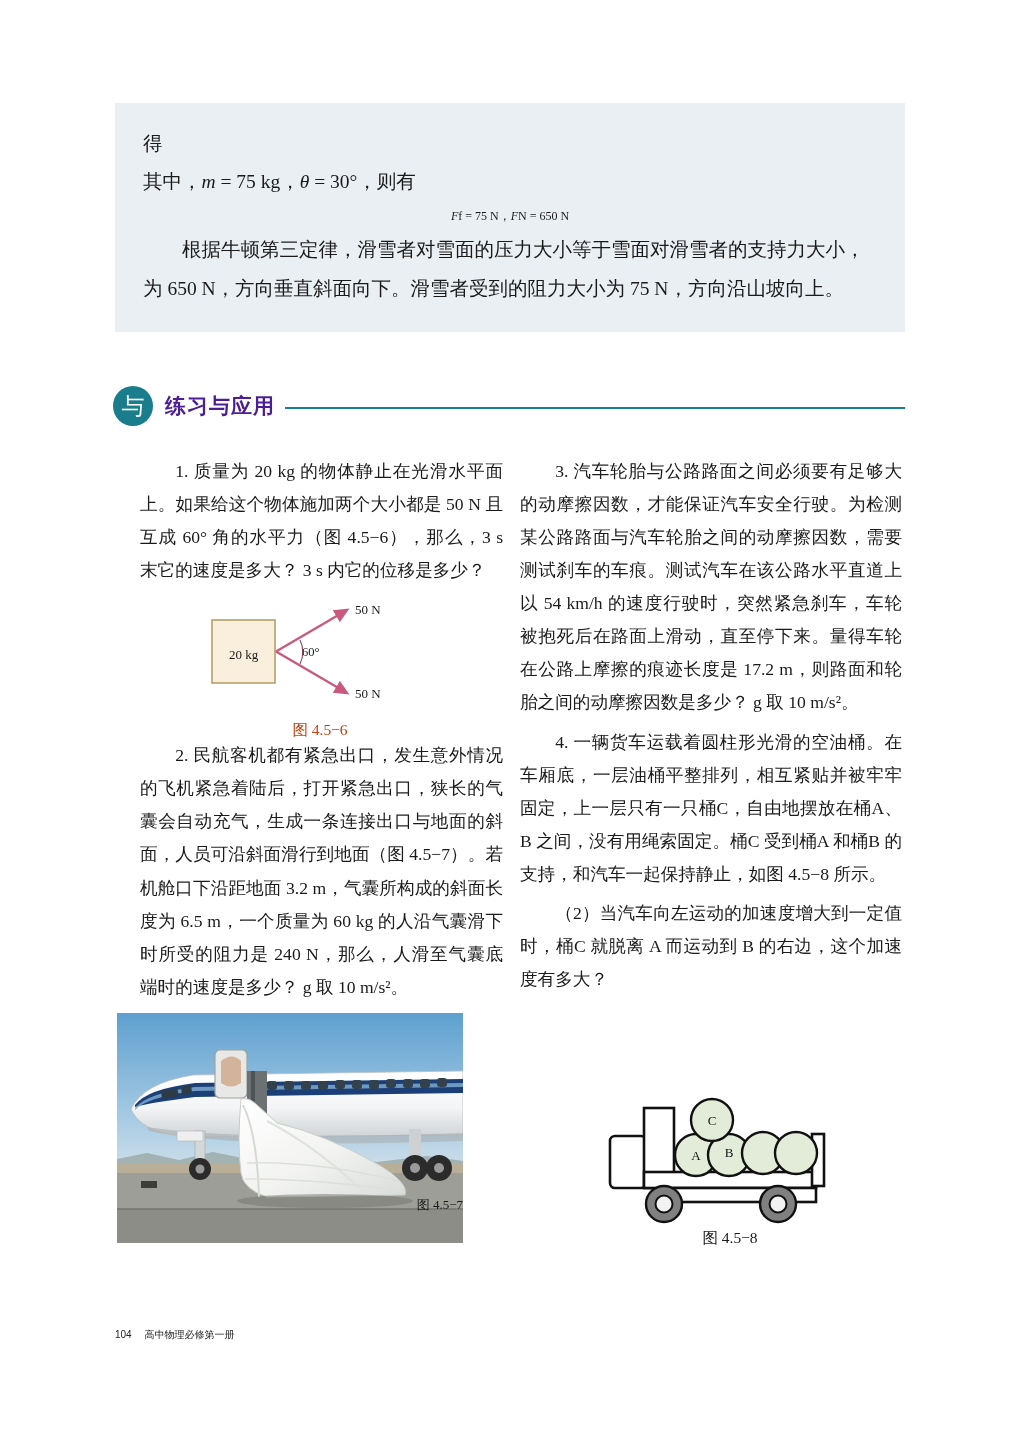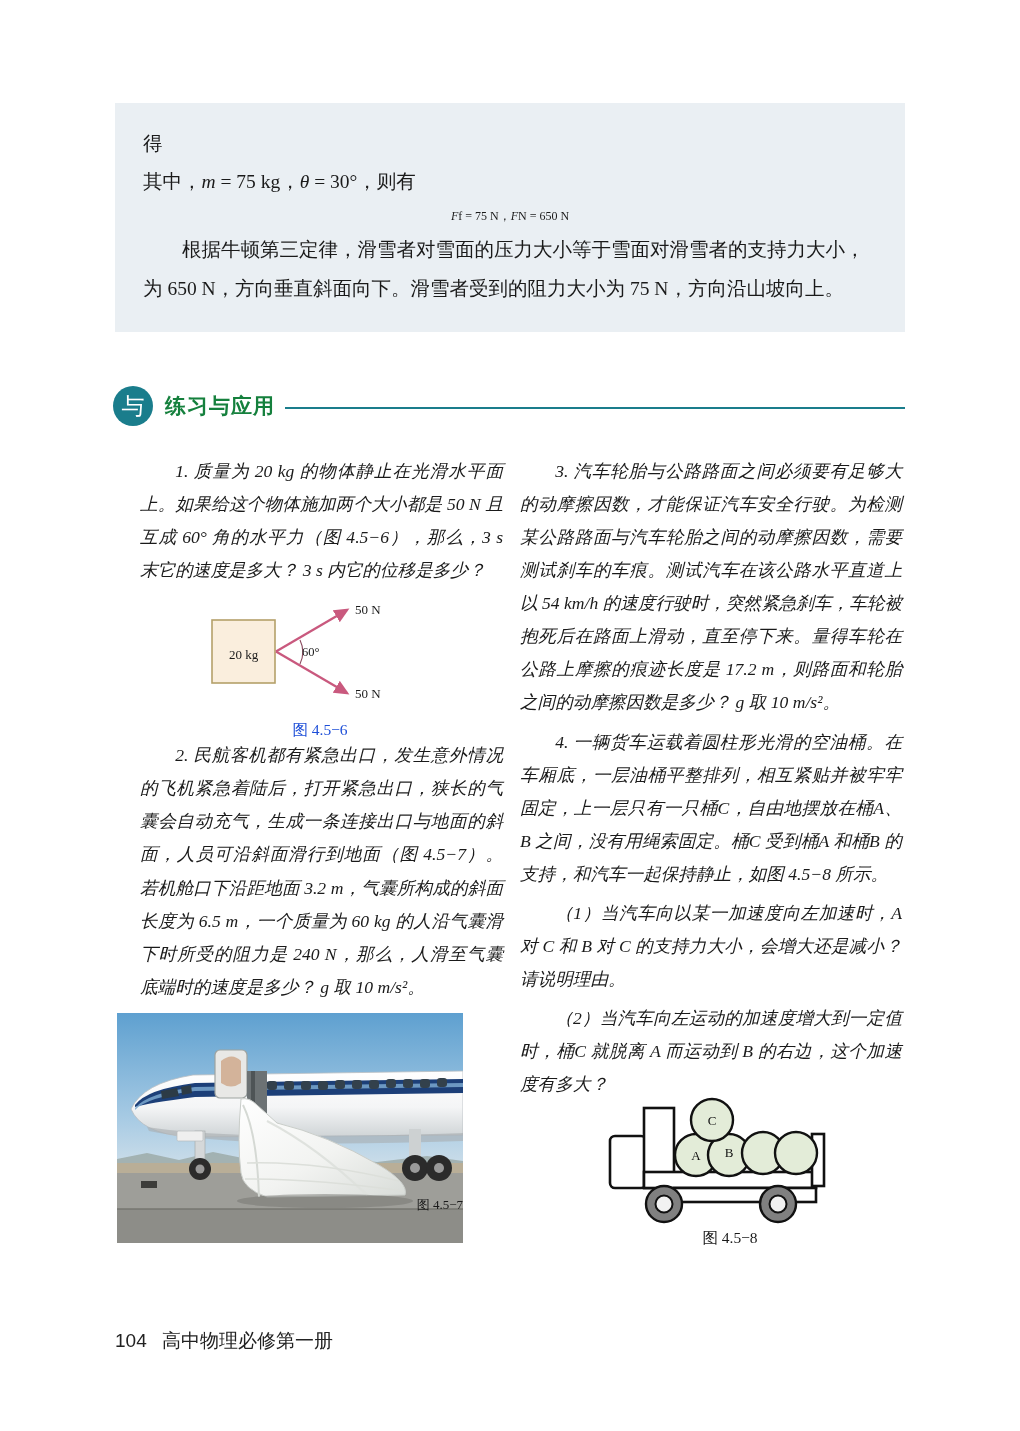--- a/index.html
+++ b/index.html
@@ -40,57 +40,57 @@
   }
   .sec-icon{
     position:absolute;left:0;top:0;width:40px;height:40px;border-radius:50%;
     background:#1a7d8c;color:#ffffff;
     display:flex;align-items:center;justify-content:center;
     font-size:23px;font-family:"Liberation Sans",sans-serif;
     letter-spacing:0;
   }
   .sec-title{
     position:absolute;left:52px;top:6px;
-    color:#15803d;font-size:21px;font-weight:bold;
+    color:#4c1d95;font-size:21px;font-weight:bold;
     font-family:"Liberation Sans","DejaVu Sans",sans-serif;
     letter-spacing:1px;
   }
   .sec-rule{
     position:absolute;left:172px;top:21px;right:0;height:2px;background:#1a7d8c;
   }
 
   
   .col{position:absolute;top:455px;width:363px;font-size:17.6px;line-height:1.88;}
   .col-left{left:140px;}
   .col-right{left:520px;width:382px;}
-  .para{text-indent:2em;margin:0 0 0 0;text-align:justify;text-justify:inter-ideograph;font-style:italic;}
+  .para{text-indent:2em;margin:0 0 0 0;text-align:justify;text-justify:inter-ideograph;}
   .para + .para{margin-top:6px;}
   .it{font-style:italic;}
 
   
   .fig456{position:absolute;left:150px;top:592px;width:340px;height:145px;}
   .fig-cap{
-    text-align:center;font-size:15.5px;color:#1d4ed8;margin-top:4px;
+    text-align:center;font-size:15.5px;color:#c2410c;margin-top:4px;
     font-family:"Liberation Serif","DejaVu Serif",serif;
   }
 
   
   .photo{
     position:absolute;left:117px;top:1013px;width:346px;height:230px;
     overflow:hidden;
   }
   .photo-cap{position:absolute;left:117px;top:1196px;width:346px;text-align:right;font-size:13px;}
 
   
   .fig458{position:absolute;left:600px;top:1092px;width:260px;height:150px;}
   .fig458-cap{position:absolute;left:600px;top:1228px;width:260px;text-align:center;font-size:15.5px;}
 
   
   .footer{
-    position:absolute;left:115px;top:1328px;font-size:19px;
+    position:absolute;left:115px;top:1328px;font-size:10px;
     font-family:"Liberation Sans","DejaVu Sans",sans-serif;color:#222;
   }
   .footer .pg{margin-right:10px;}
 </style>
 </head>
 <body>
 
 <div class="page">
 
   <div class="solution-box">
@@ -225,21 +225,20 @@
       <rect x="60" y="118" width="26" height="10" rx="1.5" fill="#efefef" stroke="#b8bcbd" stroke-width="0.7"></rect>
 
       <rect x="24" y="168" width="16" height="7" fill="#3d3d3a"></rect>
     </svg>
   </div>
   <div class="photo-cap">图 4.5−7</div>
 
   <div class="col col-right">
     <p class="para">3. 汽车轮胎与公路路面之间必须要有足够大的动摩擦因数，才能保证汽车安全行驶。为检测某公路路面与汽车轮胎之间的动摩擦因数，需要测试刹车的车痕。测试汽车在该公路水平直道上以 54 km/h 的速度行驶时，突然紧急刹车，车轮被抱死后在路面上滑动，直至停下来。量得车轮在公路上摩擦的痕迹长度是 17.2 m，则路面和轮胎之间的动摩擦因数是多少？ g 取 10 m/s²。</p>
     <p class="para">4. 一辆货车运载着圆柱形光滑的空油桶。在车厢底，一层油桶平整排列，相互紧贴并被牢牢固定，上一层只有一只桶C，自由地摆放在桶A、B 之间，没有用绳索固定。桶C 受到桶A 和桶B 的支持，和汽车一起保持静止，如图 4.5−8 所示。</p>
-    <p class="para">（1）当汽车向以某一加速度向左加速时，A 对 C 和 B 对 C 的支持力大小，会增大还是减小？请说明理由。</p>
     <p class="para">（2）当汽车向左运动的加速度增大到一定值时，桶C 就脱离 A 而运动到 B 的右边，这个加速度有多大？</p>
   </div>
 
   <div class="fig458">
     <svg width="260" height="150" viewBox="0 0 260 150">
 
       <rect x="10" y="44" width="36" height="52" rx="5" fill="#ffffff" stroke="#111111" stroke-width="2.6"></rect>
 
       <rect x="44" y="16" width="30" height="80" fill="#ffffff" stroke="#111111" stroke-width="2.6"></rect>
 

